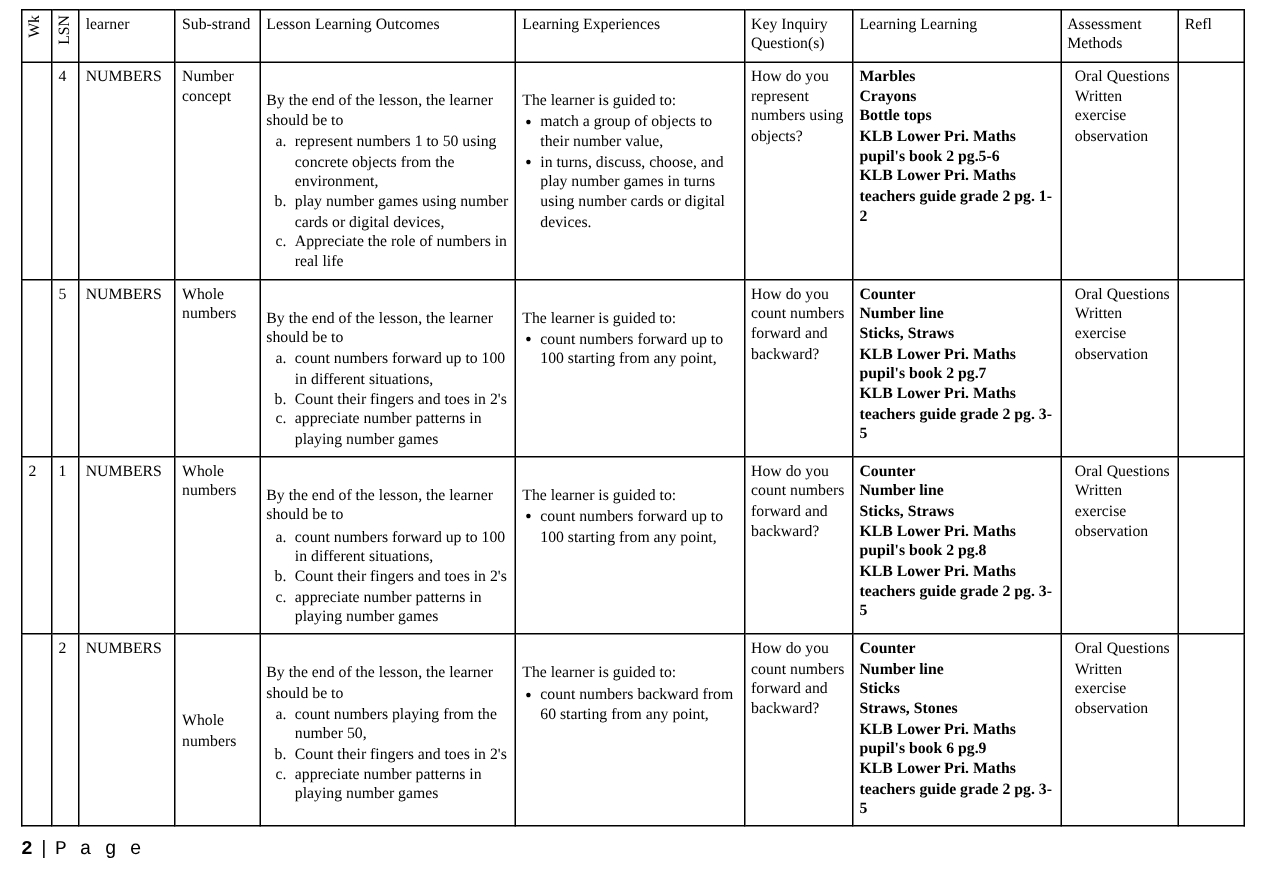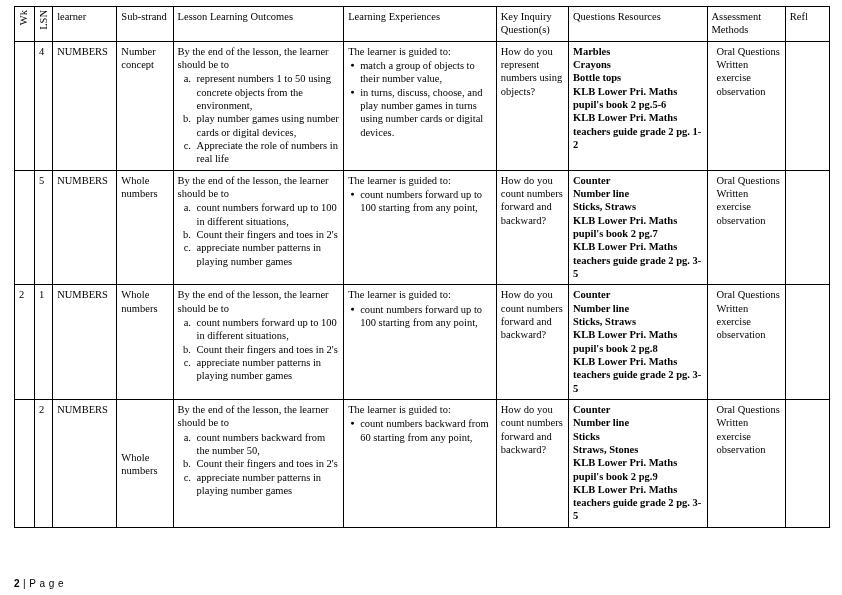--- a/index.html
+++ b/index.html
@@ -59,21 +59,21 @@
   th.vert span {
     display: inline-block;
     writing-mode: vertical-rl;
     transform: rotate(180deg);
     white-space: nowrap;
     font-size: 10.5px;
     line-height: 1;
   }
   td.center-col { text-align: left; }
 
-  .lead { margin: 0 0 1px 0; }
+  .lead { margin: 16px 0 1px 0; }
   ol.abc {
     margin: 0;
     padding-left: 16px;
     list-style-type: lower-alpha;
   }
   ol.abc > li {
     margin: 0 0 0 0;
     padding-left: 3px;
   }
   ul.bullets {
@@ -96,23 +96,23 @@
   }
   .res-line { display: block; font-weight: bold; }
   .am-line { display: block; }
   .am-block { padding-left: 5px; }
   .sub-pad { display: block; }
   .sub-lower { padding-top: 48px; }
 
   .footer {
     position: absolute;
     left: 14px;
-    bottom: 6px;
-    font-size: 10px;
-    font-family: Liberation Sans, sans-serif;
+    bottom: 22px;
+    font-size: 13px;
+    font-family: Liberation Mono, monospace;
     color: #000;
     letter-spacing: 0.5px;
   }
   .footer b { font-weight: bold; }
   .footer .sep { margin: 0 3px; }
 </style>
 </head>
 <body>
 
 <div class="page">
@@ -132,21 +132,21 @@
     </colgroup>
     <thead>
       <tr>
         <th class="vert"><span>Wk</span></th>
         <th class="vert"><span>LSN</span></th>
         <th>learner</th>
         <th>Sub-strand</th>
         <th>Lesson Learning Outcomes</th>
         <th>Learning Experiences</th>
         <th>Key Inquiry Question(s)</th>
-        <th>Questions Resources</th>
+        <th>Learning Learning</th>
         <th>Assessment Methods</th>
         <th>Refl</th>
       </tr>
     </thead>
     <tbody>
 
       <tr>
         <td class="center-col"></td>
         <td class="center-col">4</td>
         <td>NUMBERS</td>
@@ -261,38 +261,38 @@
       <tr>
         <td class="center-col"></td>
         <td class="center-col">2</td>
         <td>NUMBERS</td>
         <td>
           <span class="sub-pad sub-lower">Whole numbers</span>
         </td>
         <td>
           <p class="lead">By the end of the lesson, the learner should be to</p>
           <ol class="abc">
-            <li>count numbers backward from the number 50,</li>
+            <li>count numbers playing from the number 50,</li>
             <li>Count their fingers and toes in 2's</li>
             <li>appreciate number patterns in playing number games</li>
           </ol>
         </td>
         <td>
           <p class="lead">The learner is guided to:</p>
           <ul class="bullets">
             <li>count numbers backward from 60 starting from any point,</li>
           </ul>
         </td>
         <td>How do you count numbers forward and backward?</td>
         <td>
           <span class="res-line">Counter</span>
           <span class="res-line">Number line</span>
           <span class="res-line">Sticks</span>
           <span class="res-line">Straws, Stones</span>
-          <span class="res-line">KLB Lower Pri. Maths pupil's book 2 pg.9</span>
+          <span class="res-line">KLB Lower Pri. Maths pupil's book 6 pg.9</span>
           <span class="res-line">KLB Lower Pri. Maths teachers guide grade 2 pg. 3-5</span>
         </td>
         <td>
           <div class="am-block">
             <span class="am-line">Oral Questions</span>
             <span class="am-line">Written exercise</span>
             <span class="am-line">observation</span>
           </div>
         </td>
         <td></td>

